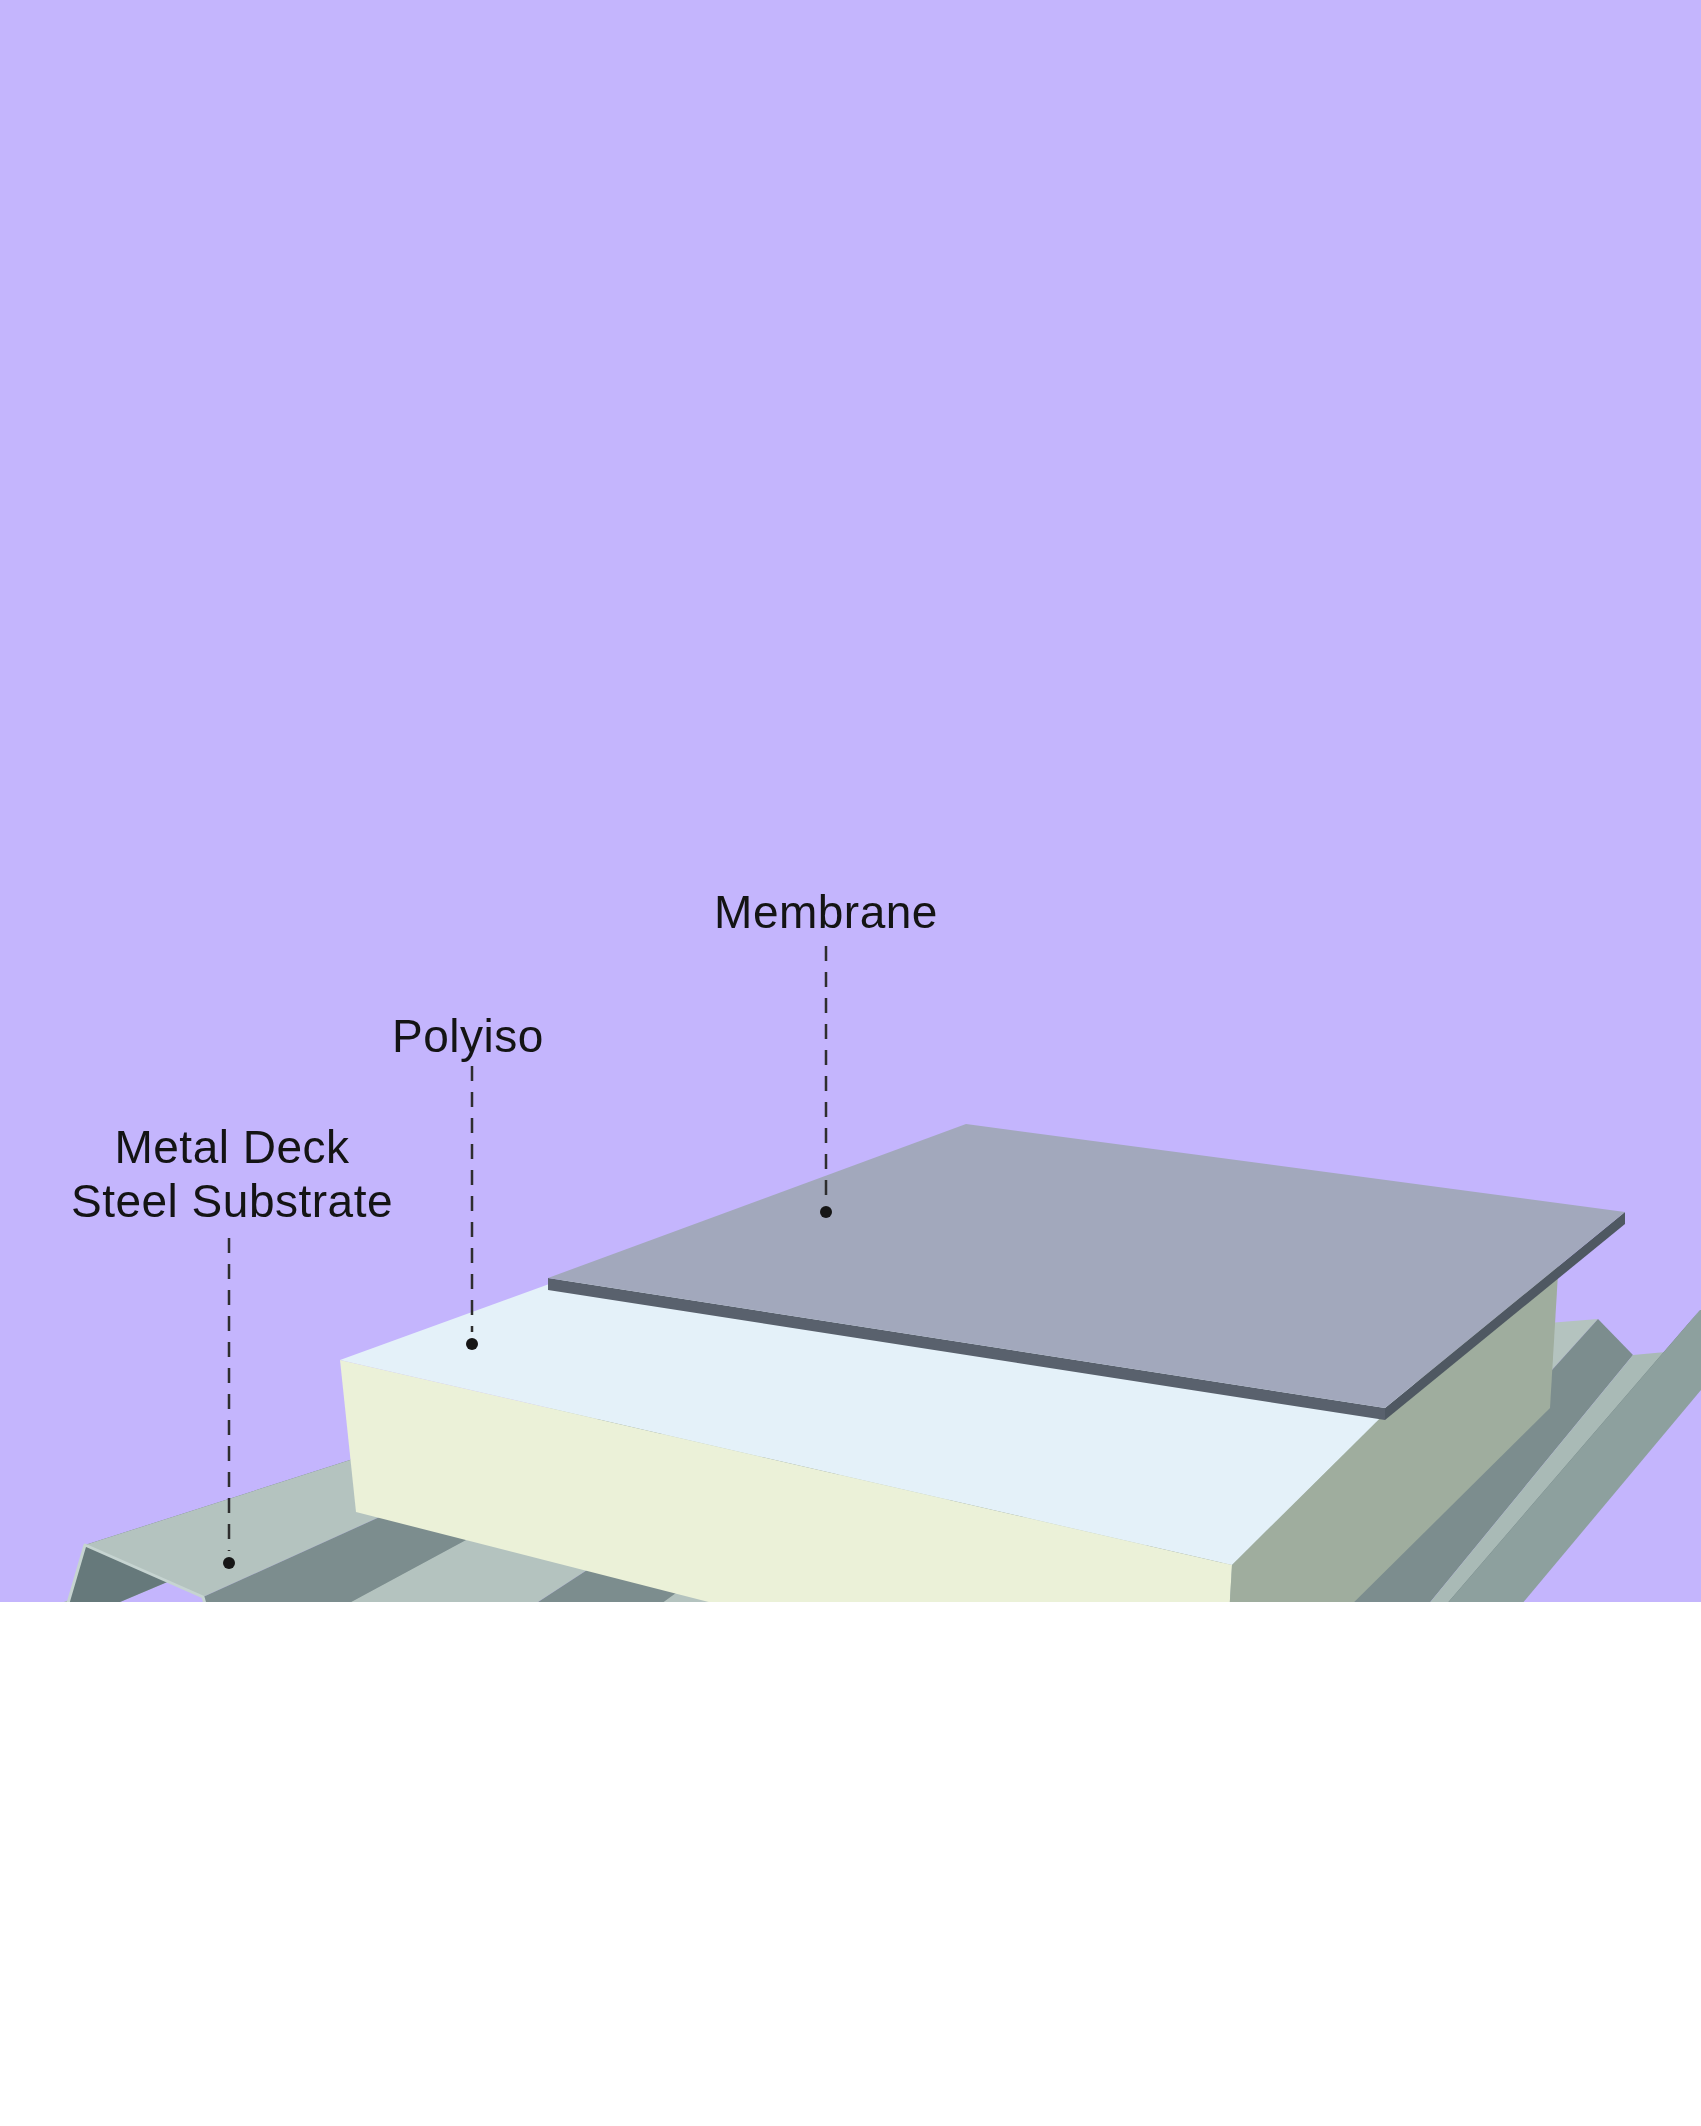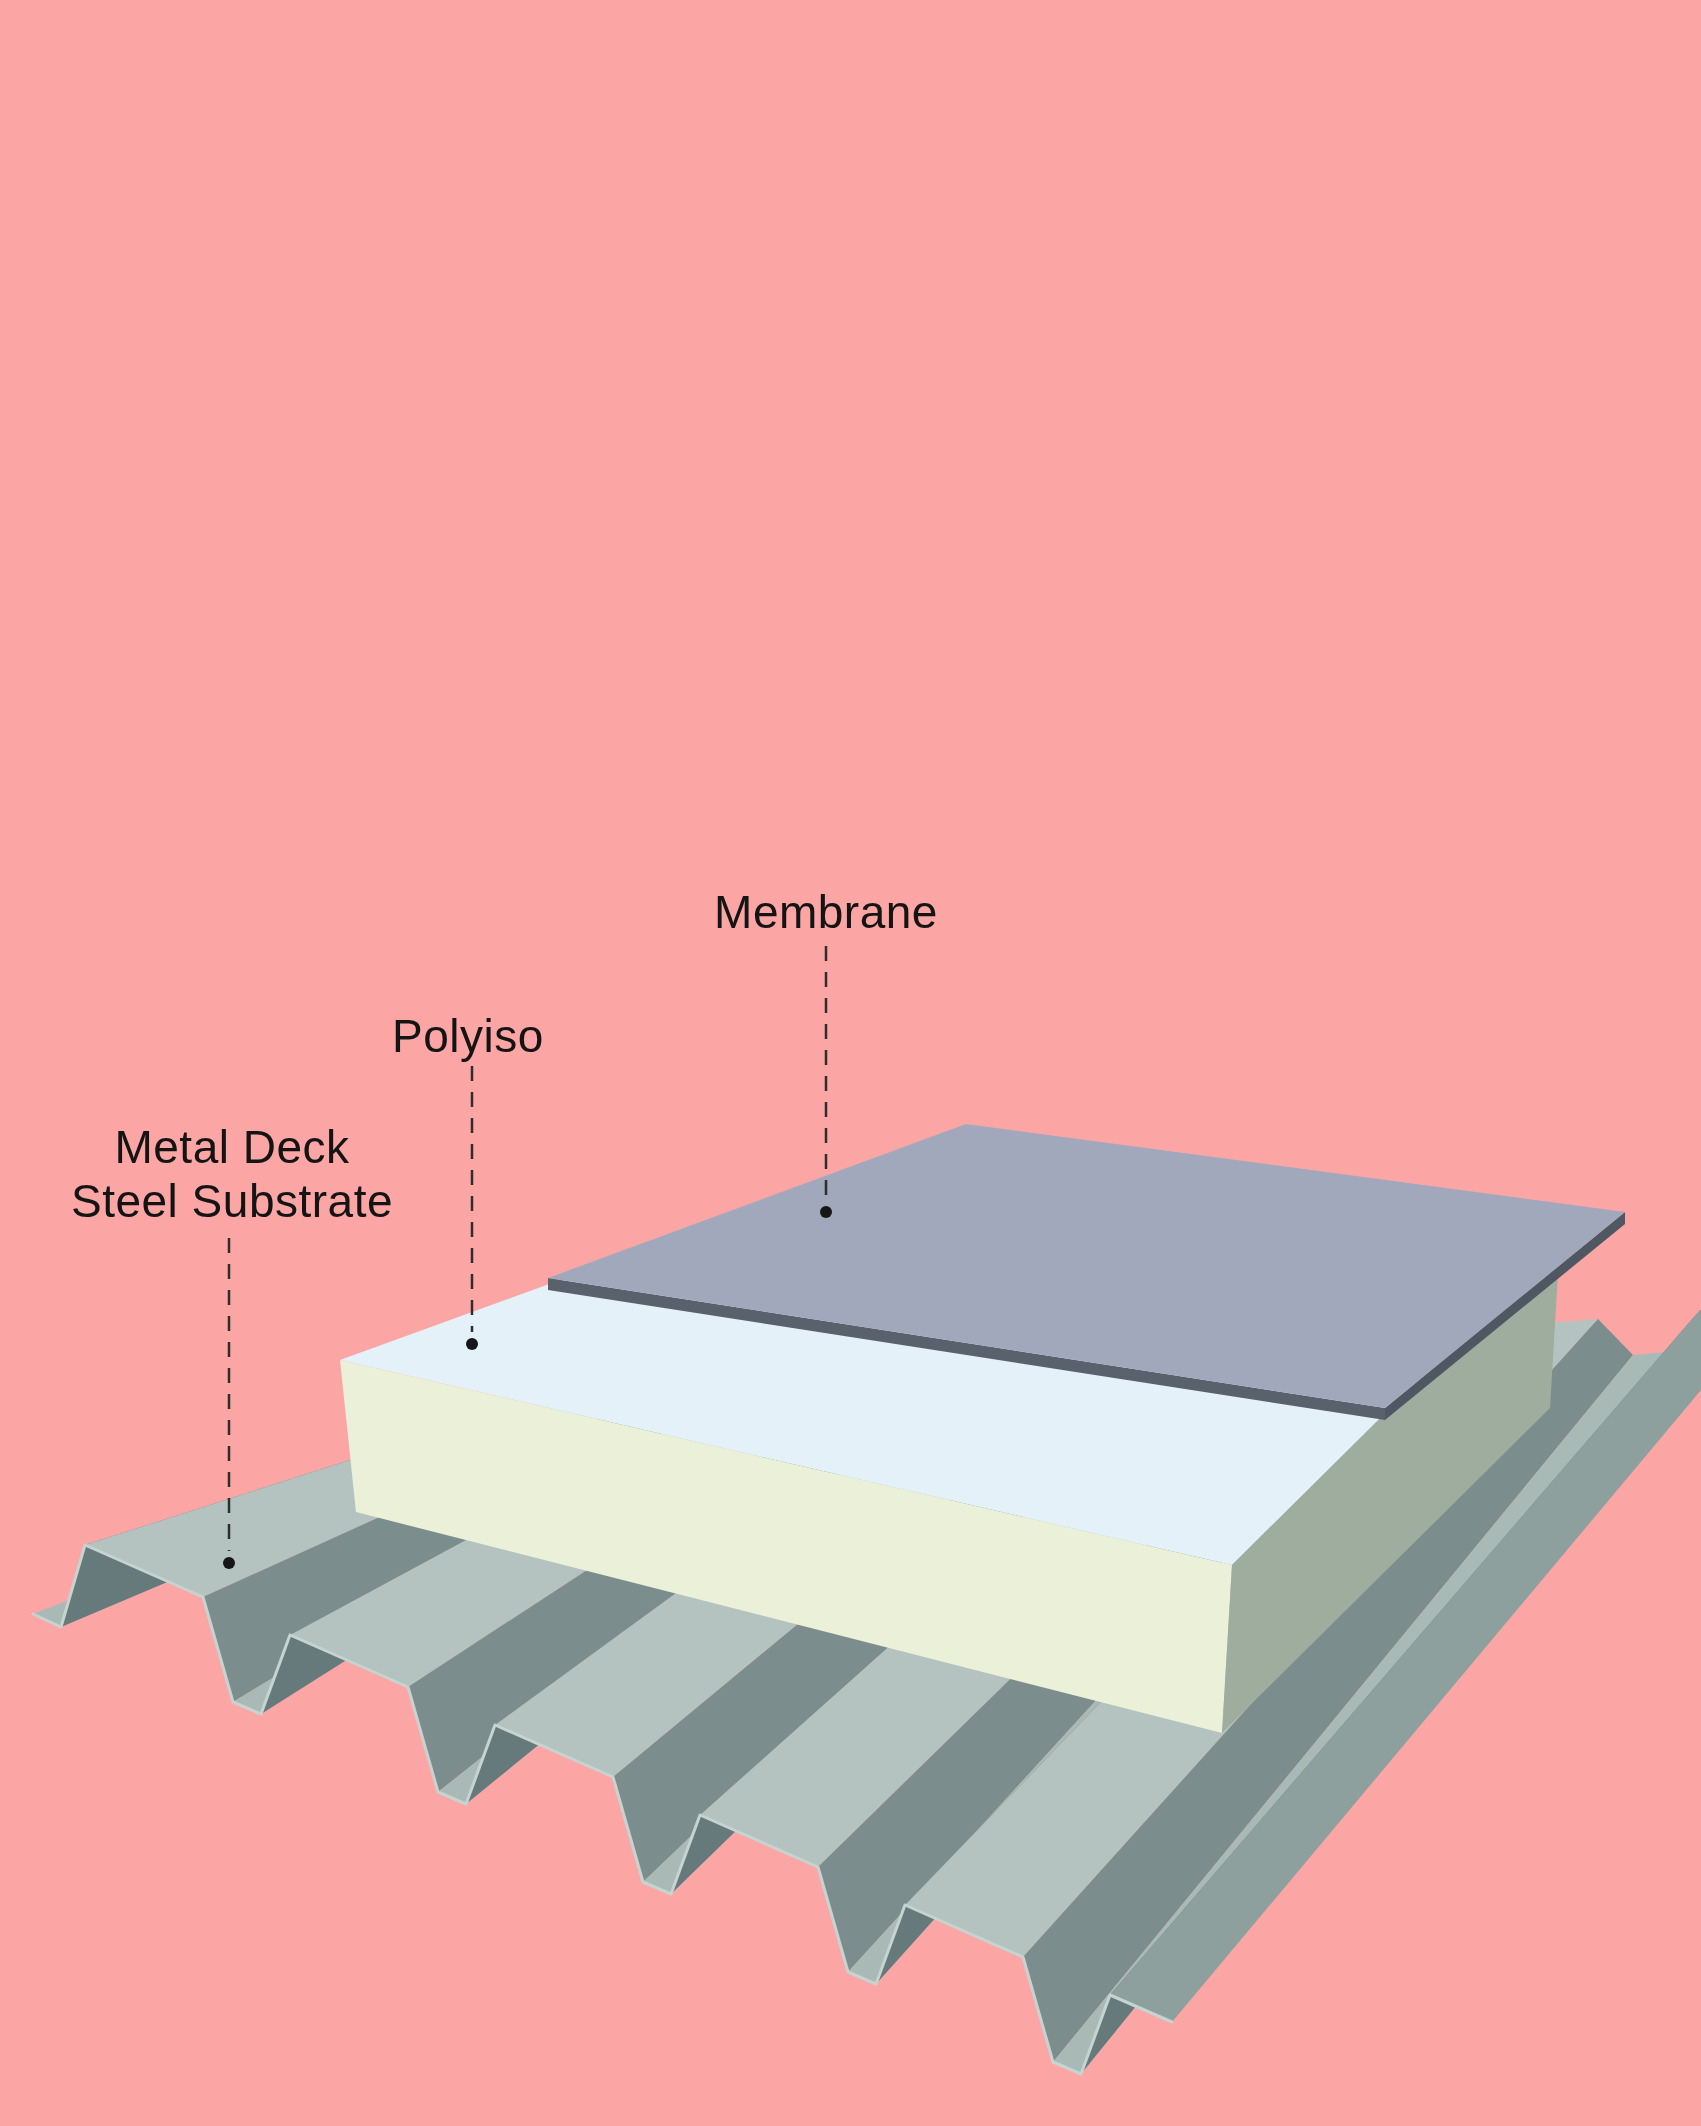--- a/index.html
+++ b/index.html
@@ -2,23 +2,23 @@
 <html><head>
 <meta charset="utf-8">
 <style>
   html, body {
     margin: 0;
     padding: 0;
     background: #ffffff;
   }
   .page {
     width: 1701px;
-    height: 2126px;
+    height: 1602px;
     position: relative;
-    background: #fca5a5;
+    background: #c4b5fd;
     overflow: hidden;
   }
   svg.diagram {
     display: block;
     width: 1701px;
     height: 2126px;
   }
   text.layer-label {
     font-family: "Liberation Sans", "DejaVu Sans", sans-serif;
     font-size: 46px;

